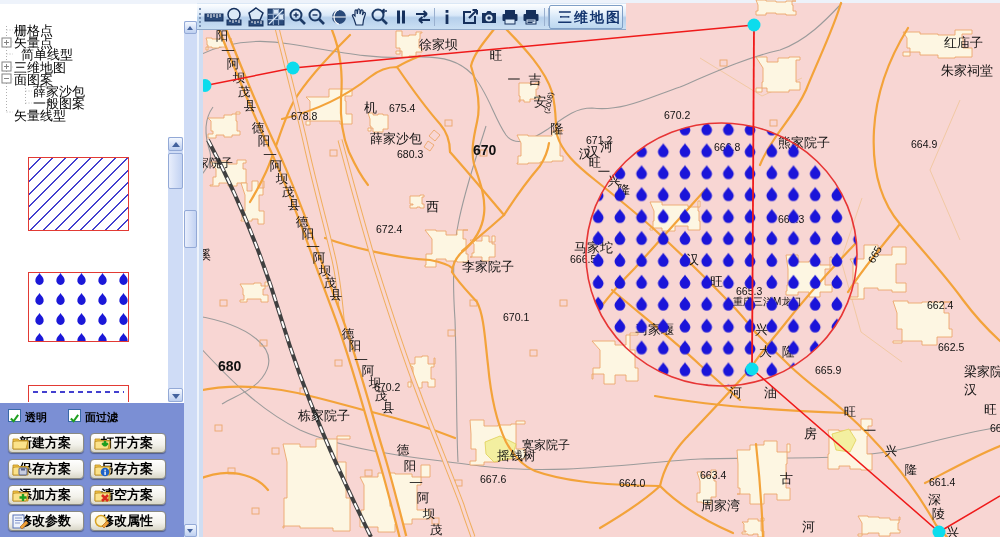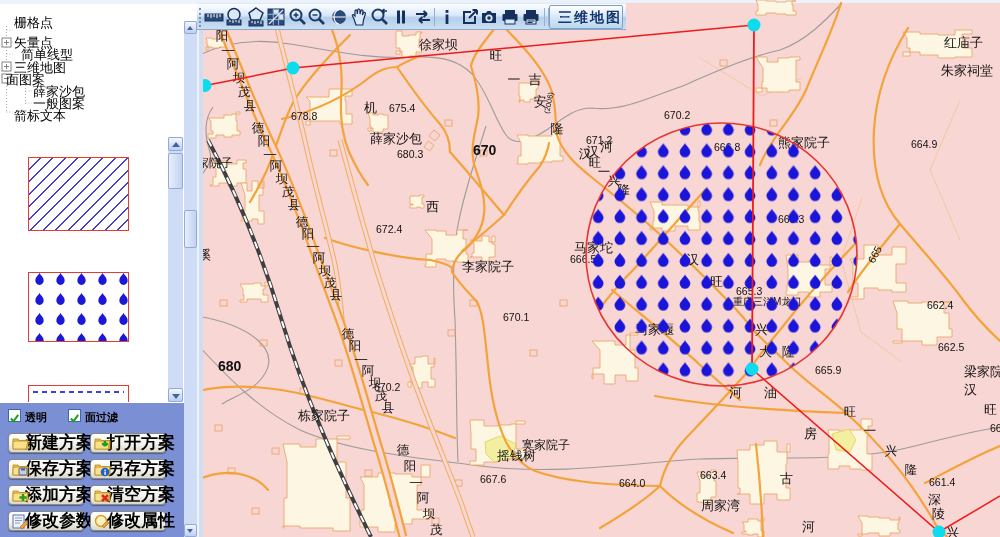--- a/index.html
+++ b/index.html
@@ -8,21 +8,21 @@
 #ptop{left:0;top:0;width:197px;height:4px;background:#eef3fb}
 #ptitle{left:0;top:4px;width:197px;height:16px;background:linear-gradient(#c3d2ef,#a3b8e0);color:#0a1a3a;font-size:14px;font-weight:bold;line-height:15px;padding-left:4px}
 #ptitle .ic{position:absolute;top:2px;font-size:12px;color:#152a50;font-weight:bold}
 #treebg{left:0;top:21px;width:184px;height:114px;background:#fff}
 .titem{position:absolute;color:#000;font-size:13px;white-space:nowrap}
 #patbg{left:0;top:135px;width:184px;height:268px;background:#fff}
 .sw{position:absolute;border:1px solid #e23a34;background:#fff}
 #blue{left:0;top:403px;width:184px;height:134px;background:#7b8fd4}
 .cb{position:absolute;width:13px;height:13px;background:#fff;border:1px solid #3a6aa8}
 .cbl{position:absolute;color:#000;font-size:11px;font-weight:bold}
-.btn{position:absolute;width:76px;height:20px;background:linear-gradient(#ffffff,#f2f1ea 60%,#d9d7c8);border:1px solid #8a8a82;border-radius:4px;box-shadow:0 1px 1px rgba(0,0,0,.35);font-size:17px;font-weight:bold;color:#000;line-height:17px;padding-left:16px;white-space:nowrap}
+.btn{position:absolute;width:76px;height:20px;background:linear-gradient(#ffffff,#f2f1ea 60%,#d9d7c8);border:1px solid #8a8a82;border-radius:4px;box-shadow:0 1px 1px rgba(0,0,0,.35);font-size:13px;font-weight:bold;color:#000;line-height:17px;padding-left:10px;white-space:nowrap}
 .sb{position:absolute;background:#cfdcf6}
 .sbb{position:absolute;background:linear-gradient(#f4f8ff,#bdcff0);border:1px solid #93a9d6;border-radius:2px}
 .tri{position:absolute;width:0;height:0}
 #toolbar{left:197px;top:3px;width:429px;height:27px;background:linear-gradient(#fdfeff,#d9e8f8 45%,#b5cfeb 55%,#cadff3);border-bottom:1px solid #8fa8c8;border-top:1px solid #dbe8f6}
 #toolbar .tic{position:absolute;top:3px;width:20px;height:20px}
 .tsep{position:absolute;top:4px;width:1px;height:18px;background:#9ab0cf}
 #btn3d{position:absolute;left:352px;top:1px;width:74px;height:24px;background:linear-gradient(#ffffff,#d7e8f8 50%,#bcd7ef);border:1px solid #7f9fc6;border-radius:2px;color:#14356e;font-size:14px;font-weight:bold;text-align:right;line-height:22px;letter-spacing:2px}
 </style></head><body>
 <div id="app">
 <svg id="mapsvg" class="abs" style="left:197px;top:0" width="803" height="537" viewBox="197 0 803 537">
@@ -359,28 +359,28 @@
           <path d="M25.5,82 H32"></path>
           <path d="M6.5,91 H13"></path>
         </g>
         <rect x="2" y="17" width="9" height="9" fill="#fff" stroke="#848484"></rect>
         <path d="M4,21.5 h5 M6.5,19 v5" stroke="#848484" fill="none"></path>
         <rect x="2" y="41" width="9" height="9" fill="#fff" stroke="#848484"></rect>
         <path d="M4,45.5 h5 M6.5,43 v5" stroke="#848484" fill="none"></path>
         <rect x="2" y="53" width="9" height="9" fill="#fff" stroke="#848484"></rect>
         <path d="M4,57.5 h5" stroke="#848484" fill="none"></path>
       </svg>
-<div class="titem" style="left:14px;top:14px">栅格点</div>
+<div class="titem" style="left:14px;top:22px">栅格点</div>
 <div class="titem" style="left:14px;top:34px">矢量点</div>
 <div class="titem" style="left:21px;top:46px">简单线型</div>
 <div class="titem" style="left:14px;top:59px">三维地图</div>
-<div class="titem" style="left:6px;top:71px">面图案</div>
+<div class="titem" style="left:14px;top:71px">面图案</div>
 <div class="titem" style="left:33px;top:83px">薛家沙包</div>
 <div class="titem" style="left:33px;top:95px">一般图案</div>
-<div class="titem" style="left:14px;top:107px">箭标文本</div>
+<div class="titem" style="left:14px;top:107px">矢量线型</div>
 <div id="patbg" class="abs"></div>
 <div class="sw" style="left:28px;top:157px;width:101px;height:74px;background:repeating-linear-gradient(135deg,#fff 0px,#fff 7.4px,#4340cf 7.4px,#4340cf 8.8px)"></div>
 <div class="sw" style="left:28px;top:272px;width:101px;height:70px"><svg width="99" height="68" viewBox="0 0 99 68">
           <defs>
             <pattern id="pdrop" patternUnits="userSpaceOnUse" x="0" y="-3" width="21" height="20">
               <path d="M10.5,2.9 C11.7,5.3 14.6,7.2 14.6,9.8 A4.2,4.2 0 1 1 6.4,9.8 C6.4,7.2 9.3,5.3 10.5,2.9 Z" fill="#1b18d8"></path>
             </pattern>
           </defs>
           <rect width="99" height="68" fill="url(#pdrop)"></rect>
         </svg></div>

